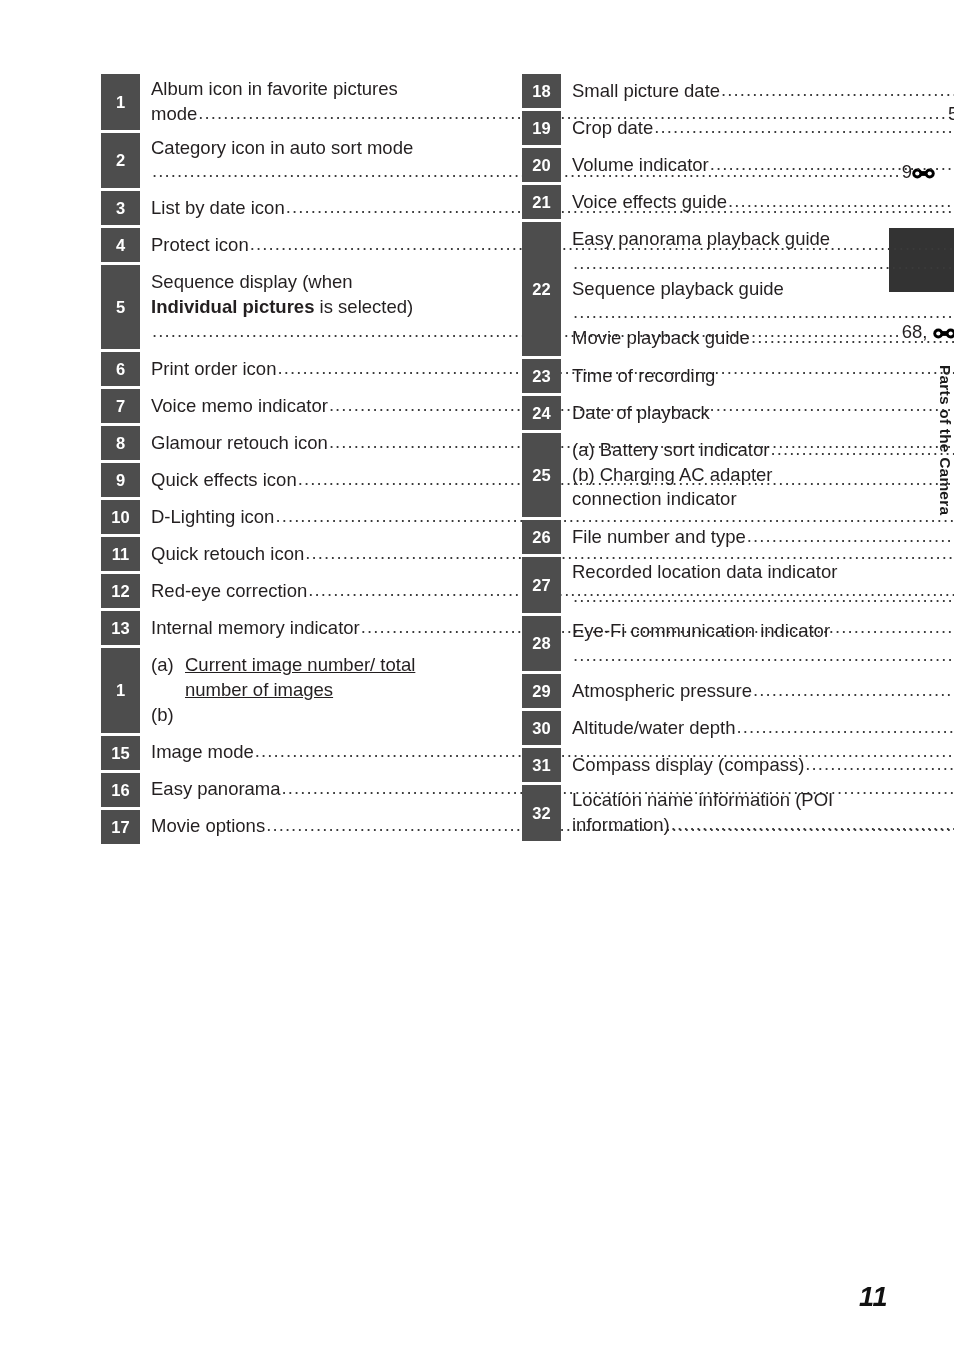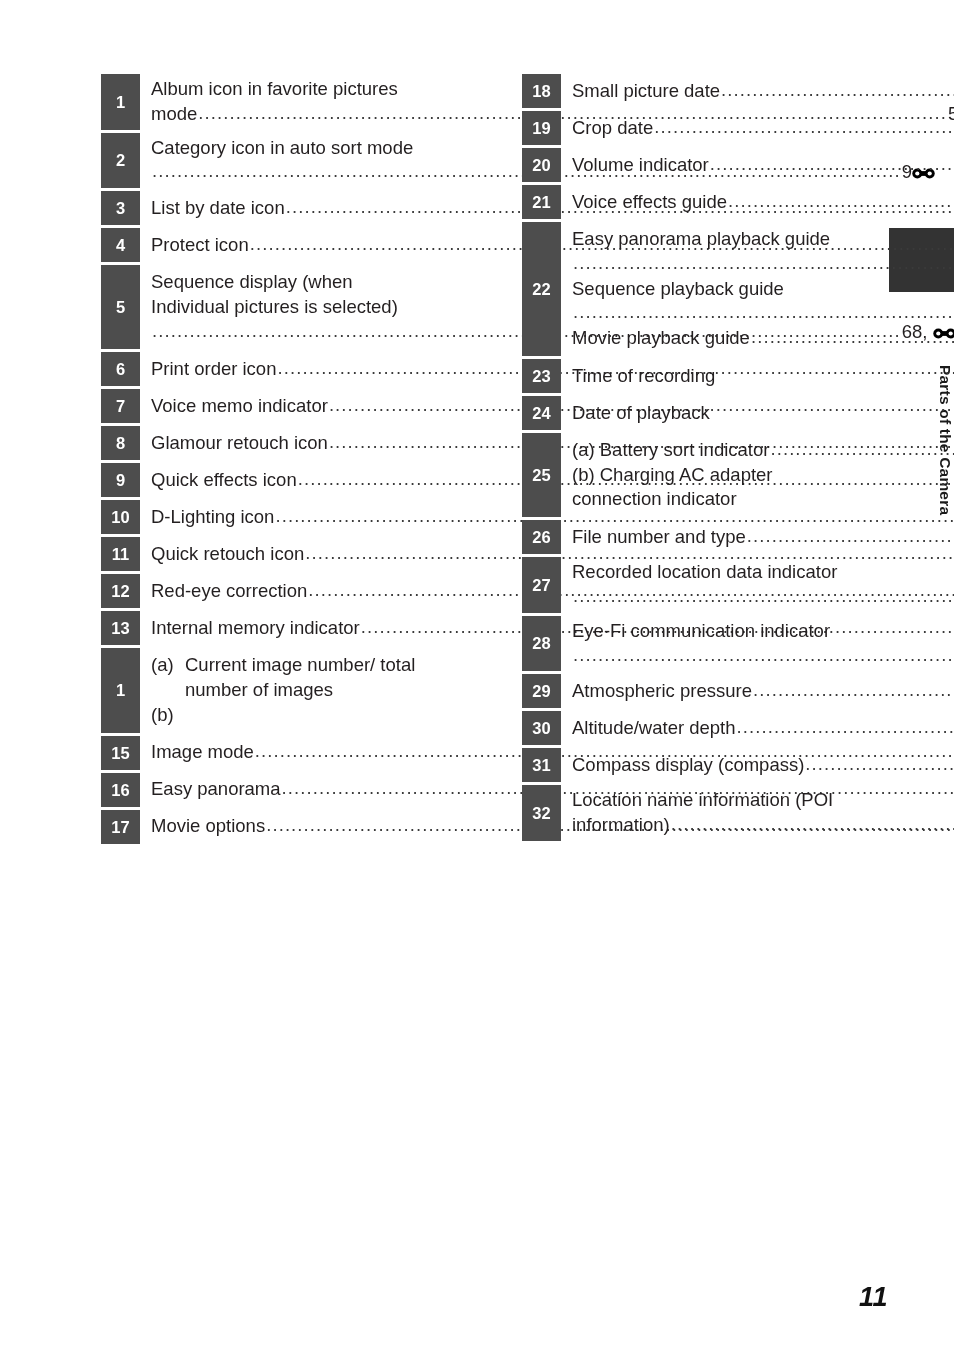--- a/index.html
+++ b/index.html
@@ -111,27 +111,27 @@
     font-size: 18.5px;
     letter-spacing: 1.1px;
     color: #3a3a3a;
     position: relative;
     top: -1px;
   }
   .lead .pg { flex: 0 0 auto; white-space: nowrap; }
   
   .lead.full .txt { flex: 0 0 0; }
 
-  b.em { font-weight: normal; }
+  b.em { font-weight: bold; }
 
   
   .sublist { display: block; }
   .subrow { display: flex; }
   .subrow .tag { flex: 0 0 34px; }
-  .subrow .body { flex: 1 1 auto; }
+  .subrow .body { flex: 1 1 auto; text-decoration: underline; }
 
   
   .reficon {
     display: inline-block;
     width: 23px;
     height: 13px;
     vertical-align: -1px;
     margin-right: 0px;
     position: relative;
     top: 1px;

